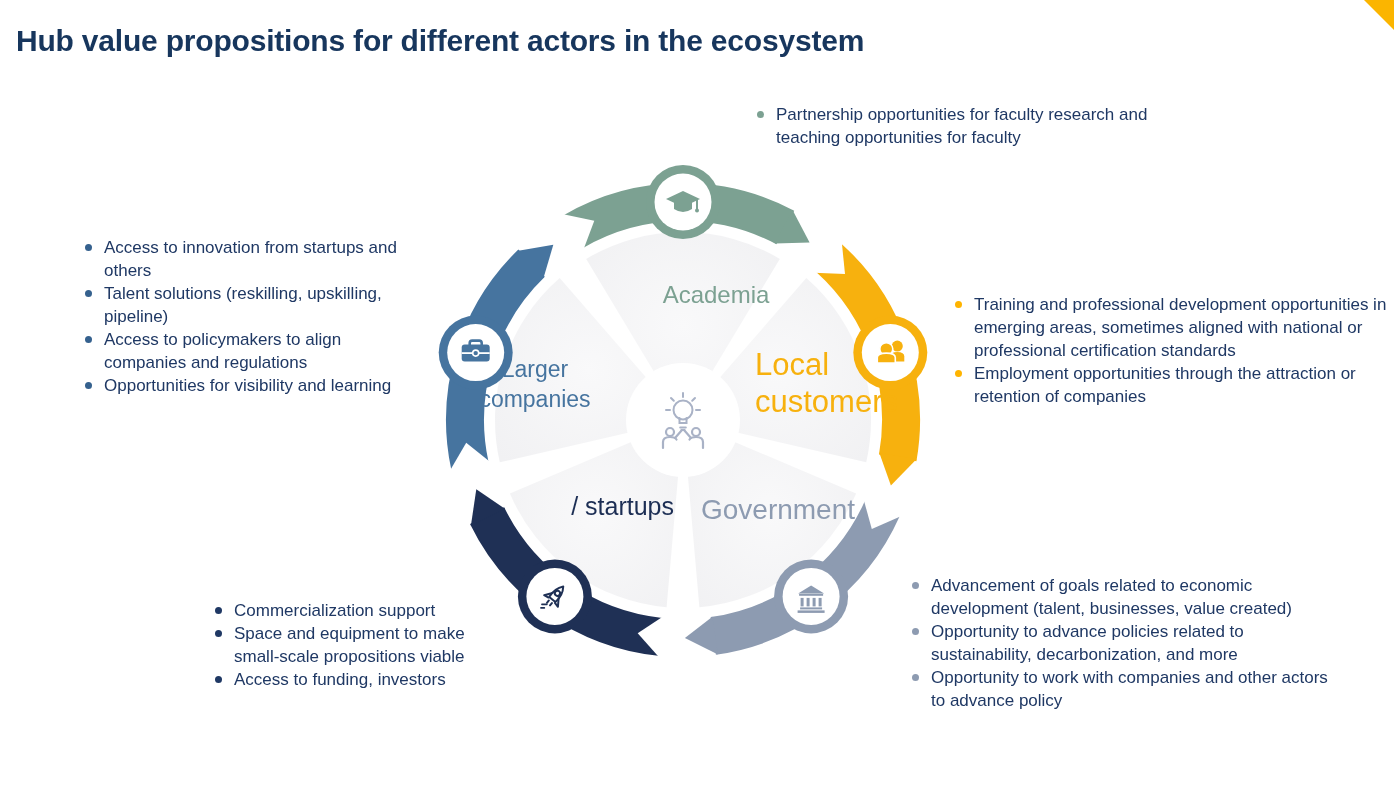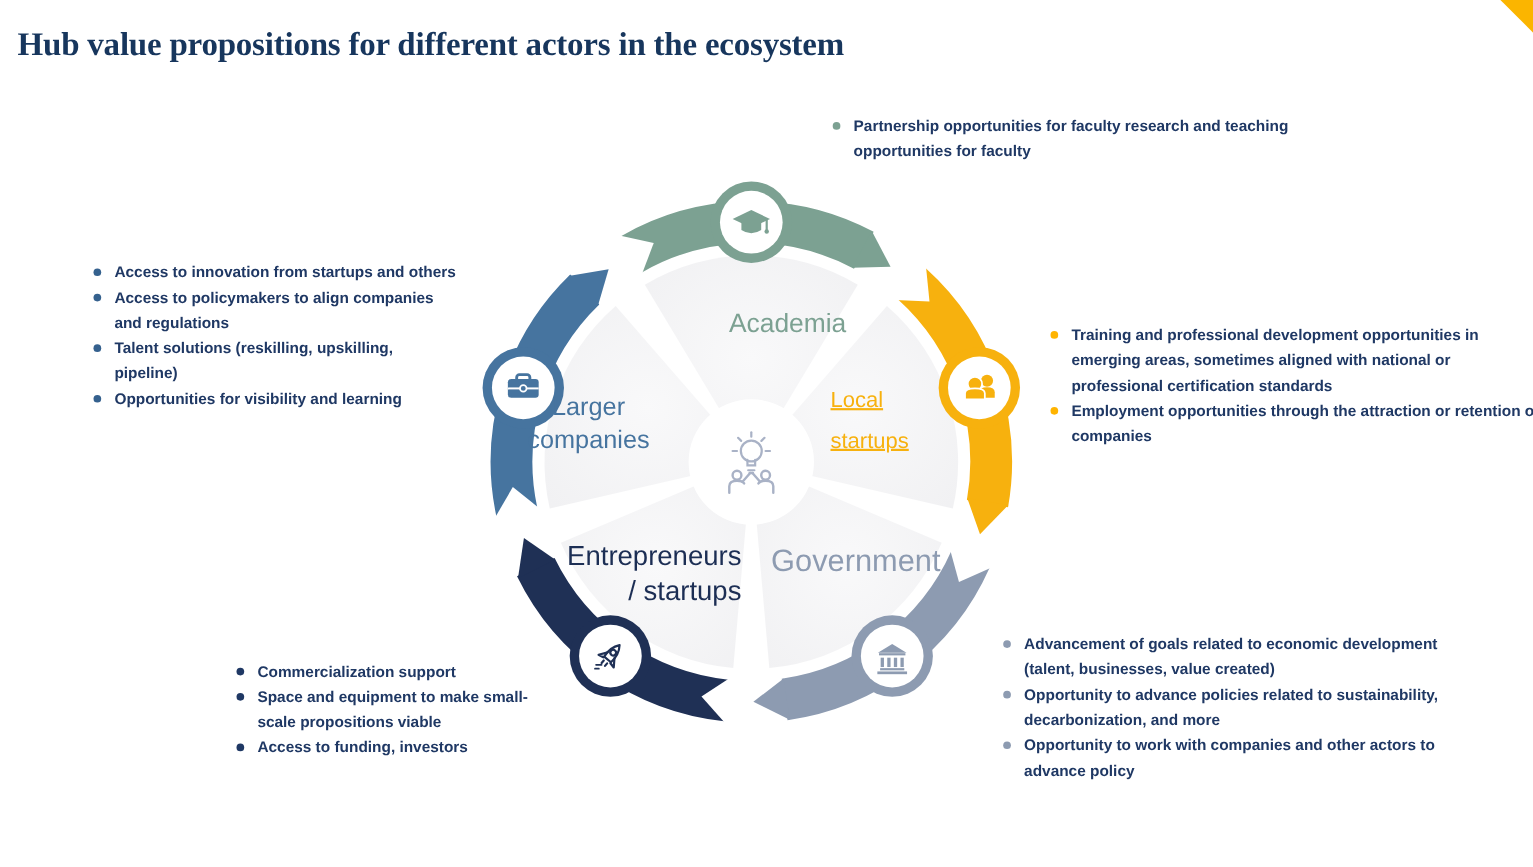--- a/index.html
+++ b/index.html
@@ -6,61 +6,61 @@
   body{
     width:1394px;height:788px;position:relative;background:#ffffff;overflow:hidden;
     font-family:"Liberation Sans","DejaVu Sans",sans-serif;
   }
   .corner-triangle{
     position:absolute;top:0;right:0;width:0;height:0;
     border-top:30px solid var(--c-corner);border-left:30px solid transparent;
   }
   h1.page-title{
     position:absolute;left:16px;top:24px;margin:0;
-    font-size:30px;font-weight:700;color:var(--c-title);letter-spacing:-0.2px;font-family:Liberation Serif, serif;
+    font-size:30px;font-weight:700;color:var(--c-title);letter-spacing:-0.2px;
   }
   
   ul.vp-list{
     position:absolute;margin:0;padding:0;list-style:none;
-    font-size:14px;line-height:23px;color:var(--c-body);font-weight:bold;
+    font-size:17px;line-height:23px;color:var(--c-body);
   }
   ul.vp-list li{position:relative;padding-left:26px;}
   ul.vp-list li::before{
     content:"";position:absolute;left:7px;top:8px;width:7px;height:7px;border-radius:50%;
     background:var(--bc,#1F3864);
   }
   #list-academia{left:750px;top:103px;width:432px;}
   #list-larger{left:78px;top:236px;width:340px;}
   #list-local{left:948px;top:293px;width:452px;}
   #list-government{left:905px;top:574px;width:440px;}
   #list-entrepreneurs{left:208px;top:599px;width:292px;}
   
   #diagram{position:absolute;left:423px;top:160px;width:520px;height:520px;}
   #diagram svg{width:520px;height:520px;display:block;}
   .wedge-label{position:absolute;font-weight:400;}
   #label-academia{left:616px;top:281px;width:200px;text-align:center;font-size:24px;color:var(--c-academia);}
   #label-larger{left:455px;top:354px;width:160px;text-align:center;font-size:23px;line-height:30px;color:var(--c-larger);}
-  #label-local{left:755px;top:346px;width:180px;text-align:left;font-size:20px;line-height:37px;color:var(--c-local);text-decoration:underline;}
+  #label-local{left:755px;top:346px;width:180px;text-align:left;font-size:31px;line-height:37px;color:var(--c-local);}
   #label-government{left:678px;top:494px;width:200px;text-align:center;font-size:28px;color:var(--c-government);}
   #label-entrepreneurs{left:474px;top:491px;width:200px;text-align:right;font-size:25px;line-height:31px;color:#1C2E54;}
 </style>
 </head>
 <body>
 
 <div class="corner-triangle"></div>
 
 <h1 class="page-title">Hub value propositions for different actors in the ecosystem</h1>
 
 <ul class="vp-list" id="list-academia" style="--bc: #7CA192;">
     <li>Partnership opportunities for faculty research and teaching opportunities for faculty</li>
   </ul>
 <ul class="vp-list" id="list-larger" style="--bc: #35618E;">
     <li>Access to innovation from startups and others</li>
+    <li>Talent solutions (reskilling, upskilling, pipeline)</li>
     <li>Access to policymakers to align companies and regulations</li>
-    <li>Talent solutions (reskilling, upskilling, pipeline)</li>
     <li>Opportunities for visibility and learning</li>
   </ul>
 <ul class="vp-list" id="list-local" style="--bc: #FFB400;">
     <li>Training and professional development opportunities in emerging areas, sometimes aligned with national or professional certification standards</li>
     <li>Employment opportunities through the attraction or retention of companies</li>
   </ul>
 <ul class="vp-list" id="list-government" style="--bc: #8D9BB1;">
     <li>Advancement of goals related to economic development (talent, businesses, value created)</li>
     <li>Opportunity to advance policies related to sustainability, decarbonization, and more</li>
     <li>Opportunity to work with companies and other actors to advance policy</li>
@@ -204,21 +204,20 @@
 
 <div class="wedge-label" id="label-academia">
   <div>Academia</div>
 </div>
 <div class="wedge-label" id="label-larger">
   <div>Larger</div>
   <div>companies</div>
 </div>
 <div class="wedge-label" id="label-local">
   <div>Local</div>
-  <div>startups</div>
+  <div>customers</div>
 </div>
 <div class="wedge-label" id="label-government">
   <div>Government</div>
 </div>
 <div class="wedge-label" id="label-entrepreneurs">
-  <div>Entrepreneurs</div>
   <div>/ startups</div>
 </div>
 
 </body></html>

